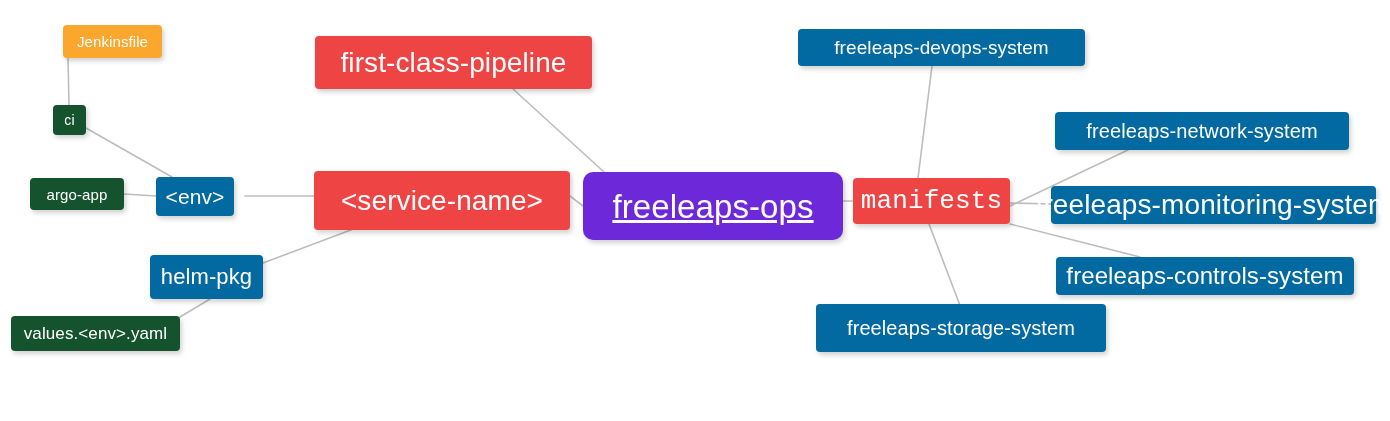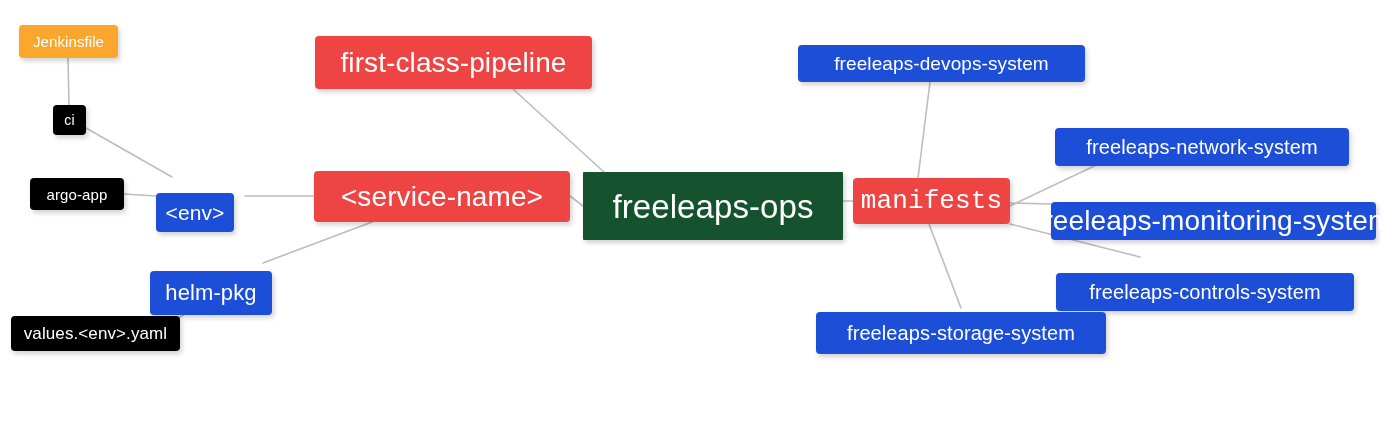--- a/index.html
+++ b/index.html
@@ -34,27 +34,28 @@
     justify-content: center;
     color: #ffffff;
     border-radius: 4px;
     white-space: nowrap;
     box-shadow: 2px 3px 5px rgba(0,0,0,0.18);
     letter-spacing: 0.1px;
     line-height: 1;
     padding: 0 10px;
   }
   .node.root {
-    background: #14532d;
-    border-radius: 1px;
+    background: #6d28d9;
+    border-radius: 10px;
+    text-decoration: underline;
   }
   .node.blue   { background: #ef4444; }
-  .node.green  { background: #1d4ed8; margin-top: 16px; }
-  .node.red    { background: #000000; }
-  .node.orange { background: #fba62c; }
+  .node.green  { background: #0369a1; }
+  .node.red    { background: #14532d; }
+  .node.orange { background: #fba62c; margin-left: 44px; }
 </style>
 </head>
 <body>
 
 <div id="mindmap">
   <svg id="edges">
       <line x1="68" y1="58" x2="69" y2="105" stroke="#bdbdbd" stroke-width="1.6" stroke-linecap="round"></line>
       <line x1="86" y1="128" x2="172" y2="177" stroke="#bdbdbd" stroke-width="1.6" stroke-linecap="round"></line>
       <line x1="124" y1="194" x2="156" y2="196" stroke="#bdbdbd" stroke-width="1.6" stroke-linecap="round"></line>
       <line x1="245" y1="196" x2="314" y2="196" stroke="#bdbdbd" stroke-width="1.6" stroke-linecap="round"></line>
@@ -67,25 +68,25 @@
       <line x1="1010" y1="206" x2="1128" y2="150" stroke="#bdbdbd" stroke-width="1.6" stroke-linecap="round"></line>
       <line x1="1010" y1="203" x2="1051" y2="204" stroke="#bdbdbd" stroke-width="1.6" stroke-linecap="round"></line>
       <line x1="1010" y1="224" x2="1140" y2="257" stroke="#bdbdbd" stroke-width="1.6" stroke-linecap="round"></line>
       <line x1="929" y1="224" x2="961" y2="308" stroke="#bdbdbd" stroke-width="1.6" stroke-linecap="round"></line>
     </svg>
   <div id="node-layer">
       <div class="node orange" style="left: 19px; top: 25px; width: 99px; height: 33px; font-size: 15px;">Jenkinsfile</div>
       <div class="node red" style="left: 53px; top: 105px; width: 33px; height: 30px; font-size: 14px;">ci</div>
       <div class="node red" style="left: 30px; top: 178px; width: 94px; height: 32px; font-size: 15px;">argo-app</div>
       <div class="node green" style="left: 156px; top: 177px; width: 78px; height: 39px; font-size: 21px;">&lt;env&gt;</div>
-      <div class="node blue" style="left: 314px; top: 171px; width: 256px; height: 51px; font-size: 28px;">&lt;service-name&gt;</div>
+      <div class="node blue" style="left: 314px; top: 171px; width: 256px; height: 59px; font-size: 28px;">&lt;service-name&gt;</div>
       <div class="node blue" style="left: 315px; top: 36px; width: 277px; height: 53px; font-size: 28px;">first-class-pipeline</div>
-      <div class="node green" style="left: 150px; top: 255px; width: 122px; height: 44px; font-size: 22px;">helm-pkg</div>
+      <div class="node green" style="left: 150px; top: 255px; width: 113px; height: 44px; font-size: 22px;">helm-pkg</div>
       <div class="node red" style="left: 11px; top: 316px; width: 169px; height: 35px; font-size: 17px;">values.&lt;env&gt;.yaml</div>
       <div class="node root" style="left: 583px; top: 172px; width: 260px; height: 68px; font-size: 33px;">freeleaps-ops</div>
       <div class="node blue" style="left: 853px; top: 178px; width: 157px; height: 46px; font-size: 26px; font-family: Liberation Mono, monospace;">manifests</div>
       <div class="node green" style="left: 798px; top: 29px; width: 287px; height: 37px; font-size: 19px;">freeleaps-devops-system</div>
       <div class="node green" style="left: 1055px; top: 112px; width: 294px; height: 38px; font-size: 20px;">freeleaps-network-system</div>
       <div class="node green" style="left: 1051px; top: 186px; width: 325px; height: 38px; font-size: 28px;">freeleaps-monitoring-system</div>
-      <div class="node green" style="left: 1056px; top: 257px; width: 298px; height: 38px; font-size: 20px;">freeleaps-controls-system</div>
-      <div class="node green" style="left: 816px; top: 296px; width: 290px; height: 42px; font-size: 20px;">freeleaps-storage-system</div>
+      <div class="node green" style="left: 1056px; top: 257px; width: 298px; height: 38px; font-size: 24px;">freeleaps-controls-system</div>
+      <div class="node green" style="left: 816px; top: 304px; width: 290px; height: 48px; font-size: 20px;">freeleaps-storage-system</div>
     </div>
 </div>
 
 </body></html>

